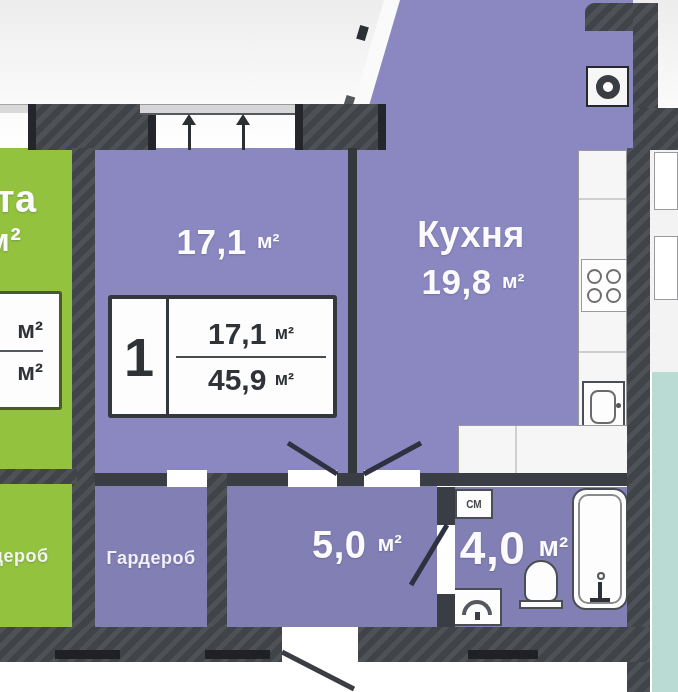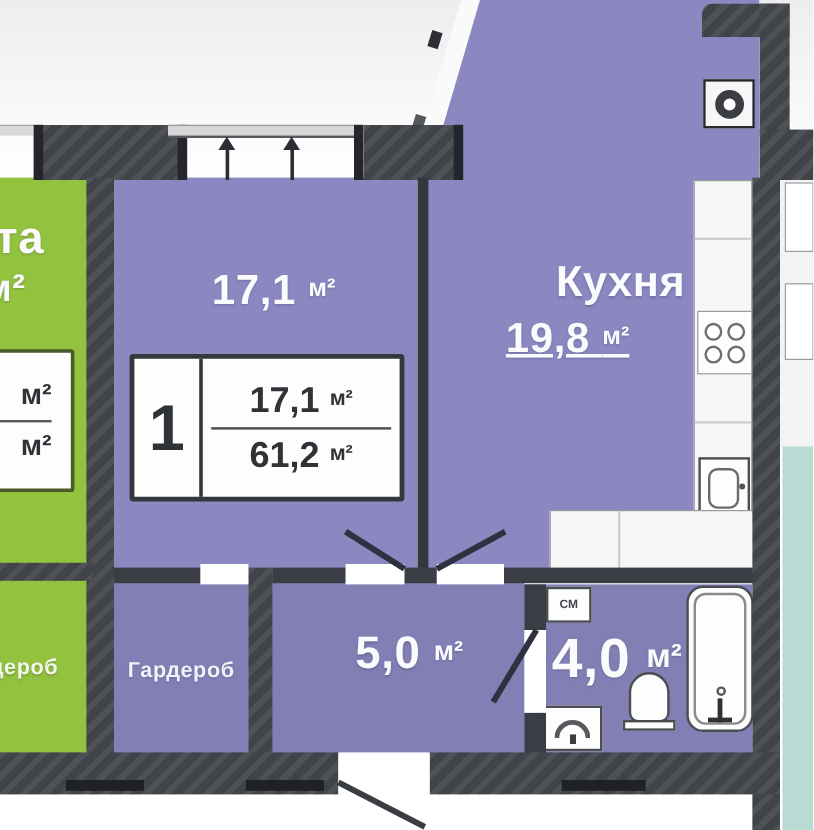--- a/index.html
+++ b/index.html
@@ -146,27 +146,27 @@
   <svg width="678" height="692" style="position:absolute;left:0;top:0;pointer-events:none;">
     <line x1="337" y1="474" x2="288" y2="443" stroke="#2e3240" stroke-width="5"></line>
     <line x1="364" y1="474" x2="421" y2="443" stroke="#2e3240" stroke-width="5"></line>
     <line x1="447" y1="525" x2="411" y2="585" stroke="#2e3240" stroke-width="5"></line>
     <line x1="282" y1="652" x2="354" y2="689" stroke="#3a3e44" stroke-width="5"></line>
   </svg>
 
   <div class="txt" style="left:110px;top:222px;width:236px;font-size:35px;">
     <span>17,1</span> <span class="au">м²</span>
   </div>
-  <div class="txt" style="left:371px;top:214px;width:200px;font-size:36px;text-align:right;">
+  <div class="txt" style="left:371px;top:214px;width:200px;font-size:36px;">
     <span>Кухня</span>
   </div>
-  <div class="txt" style="left:373px;top:262px;width:200px;font-size:35px;text-decoration:underline;">
+  <div class="txt" style="left:373px;top:262px;width:200px;font-size:35px;">
     <span>19,8</span> <span class="au">м²</span>
   </div>
-  <div class="txt" style="left:241px;top:524px;width:200px;font-size:38px;">
+  <div class="txt" style="left:257px;top:524px;width:200px;font-size:38px;">
     <span>5,0</span> <span class="au">м²</span>
   </div>
   <div class="txt" style="left:424px;top:521px;width:180px;font-size:46px;">
     <span>4,0</span> <span class="au">м²</span>
   </div>
   <div class="txt" style="left:95px;top:548px;width:112px;font-size:18px;opacity:0.92;">
     <span>Гардероб</span>
   </div>
   <div class="txt" style="left:-52px;top:546px;width:112px;font-size:18px;opacity:0.92;">
     <span>Гардероб</span>
@@ -188,21 +188,21 @@
   <div class="labelbox" style="left:108px;top:295px;width:229px;height:123px;font-weight:bold;">
     <div style="width:54px;border-right:3px solid #34383c;display:flex;align-items:center;justify-content:center;font-size:54px;">
       <span>1</span>
     </div>
     <div style="flex:1;display:flex;flex-direction:column;align-items:center;justify-content:center;font-size:30px;">
       <div>
         <span>17,1</span> <span class="au">м²</span>
       </div>
       <div style="width:150px;height:2px;background:#4a4d50;margin:5px 0;"></div>
       <div>
-        <span>61,2</span> <span class="au">м²</span>
+        <span>45,9</span> <span class="au">м²</span>
       </div>
     </div>
   </div>
 
   <div class="abs" style="left:455px;top:489px;width:38px;height:30px;background:#fdfdfd;border:2px solid #4a4e52;box-sizing:border-box;
               display:flex;align-items:center;justify-content:center;font-size:10px;font-weight:bold;color:#44474b;">
     <span>СМ</span>
   </div>
 
 </div>

